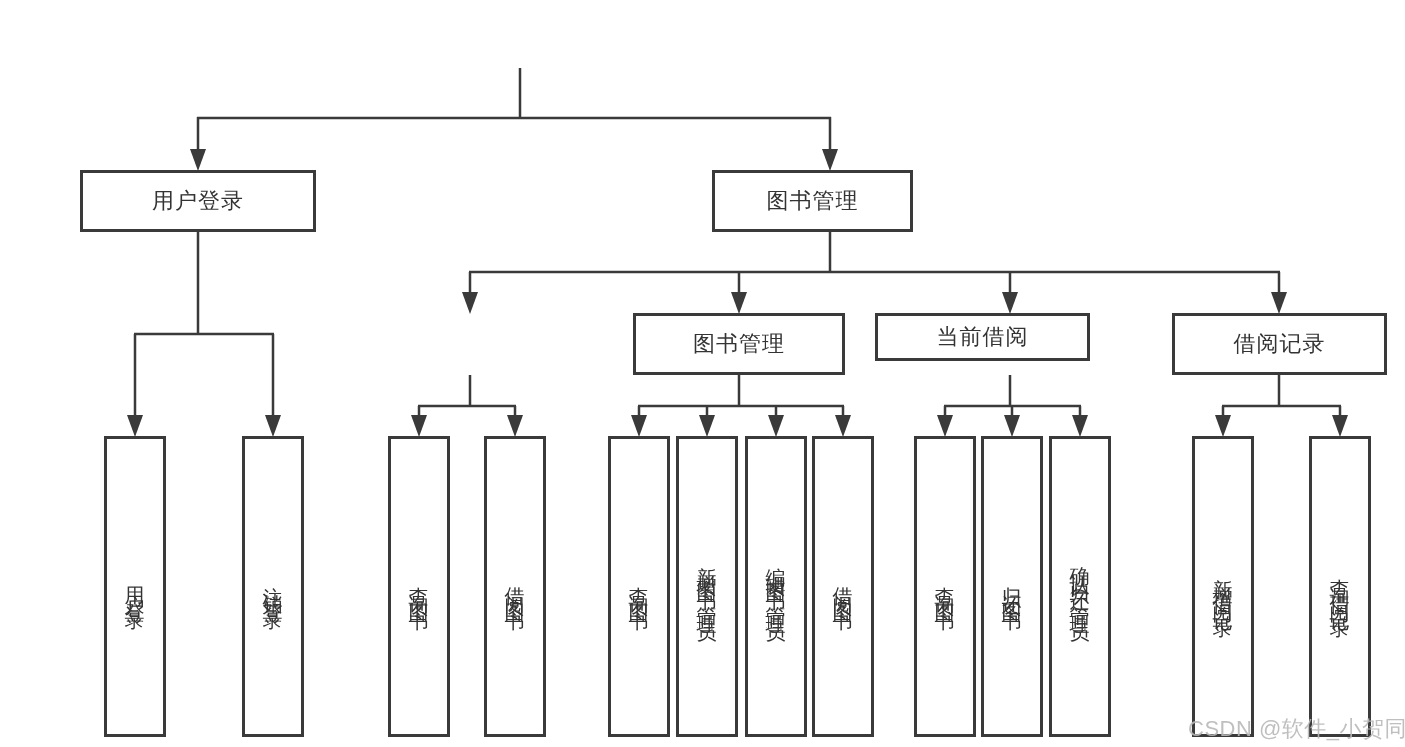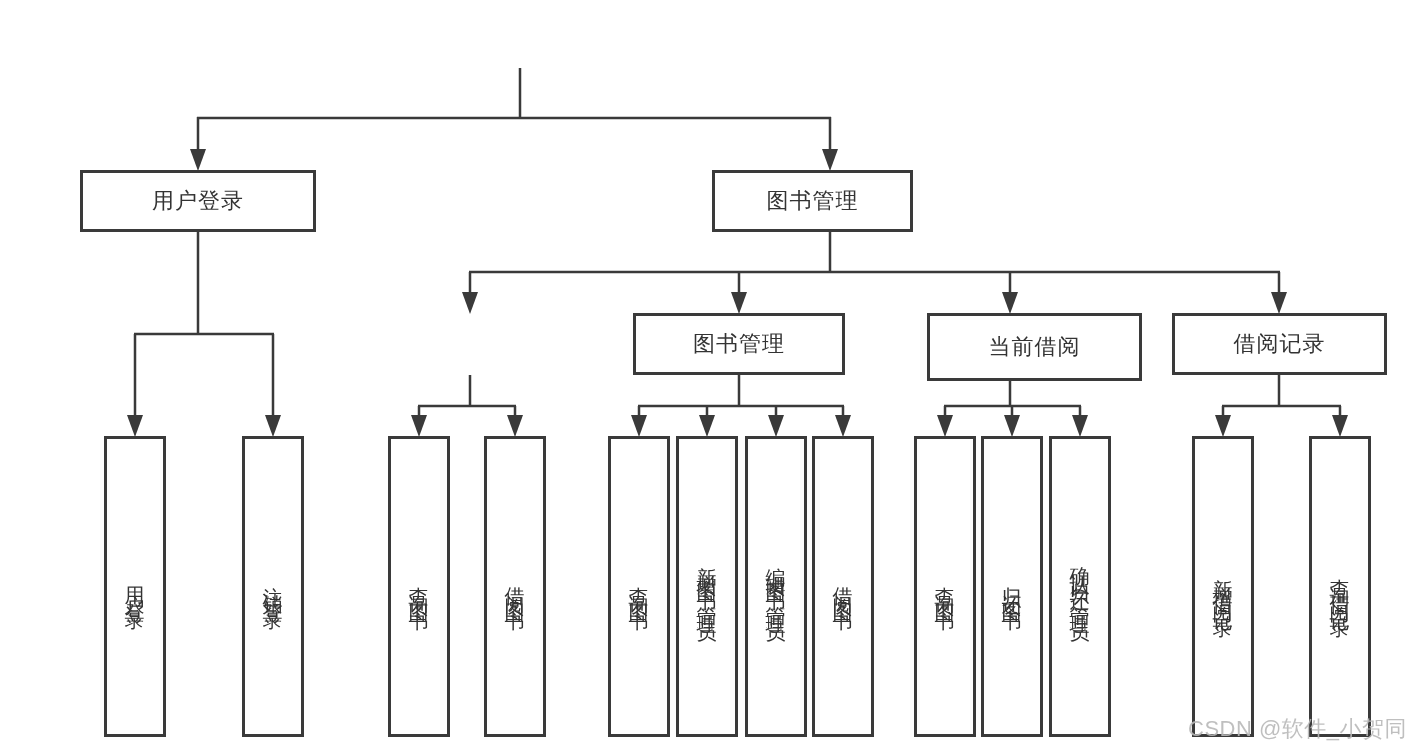--- a/index.html
+++ b/index.html
@@ -102,21 +102,21 @@
   <div class="node hnode" style="left:80px;top:170px;width:236px;height:62px">
     <span>用户登录</span>
   </div>
   <div class="node hnode" style="left:712px;top:170px;width:201px;height:62px">
     <span>图书管理</span>
   </div>
 
   <div class="node hnode" style="left:633px;top:313px;width:212px;height:62px">
     <span>图书管理</span>
   </div>
-  <div class="node hnode" style="left:927px;top:313px;width:215px;height:68px">
+  <div class="node hnode" style="left:875px;top:313px;width:215px;height:48px">
     <span>当前借阅</span>
   </div>
   <div class="node hnode" style="left:1172px;top:313px;width:215px;height:62px">
     <span>借阅记录</span>
   </div>
 
   <div class="node leaf" style="left:104px">
     <span class="vtext">用户登录</span>
   </div>
   <div class="node leaf" style="left:242px">

